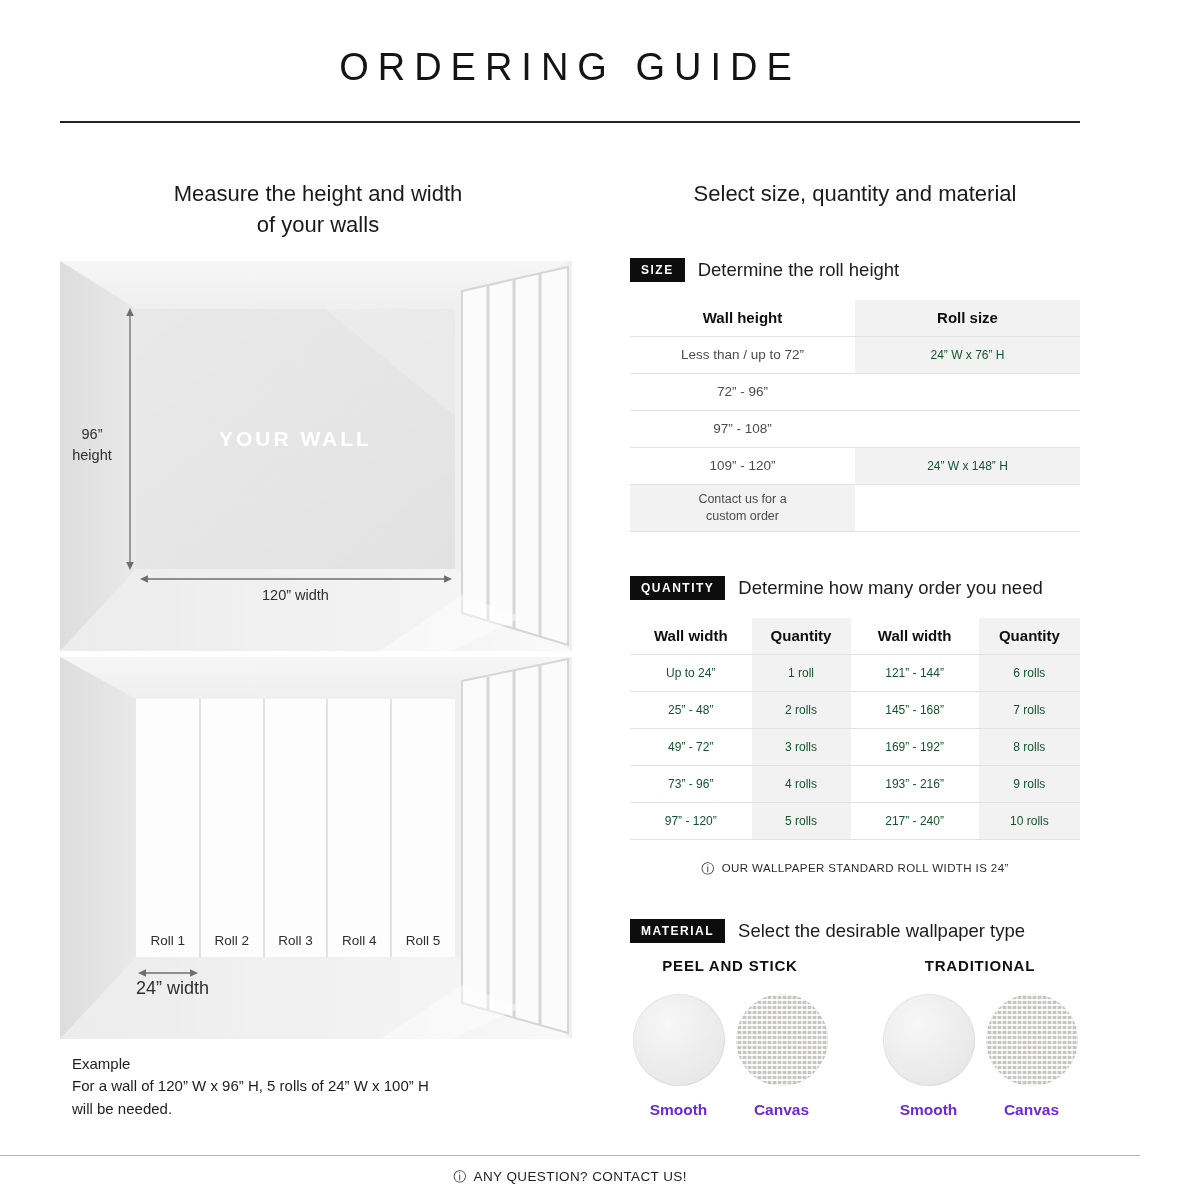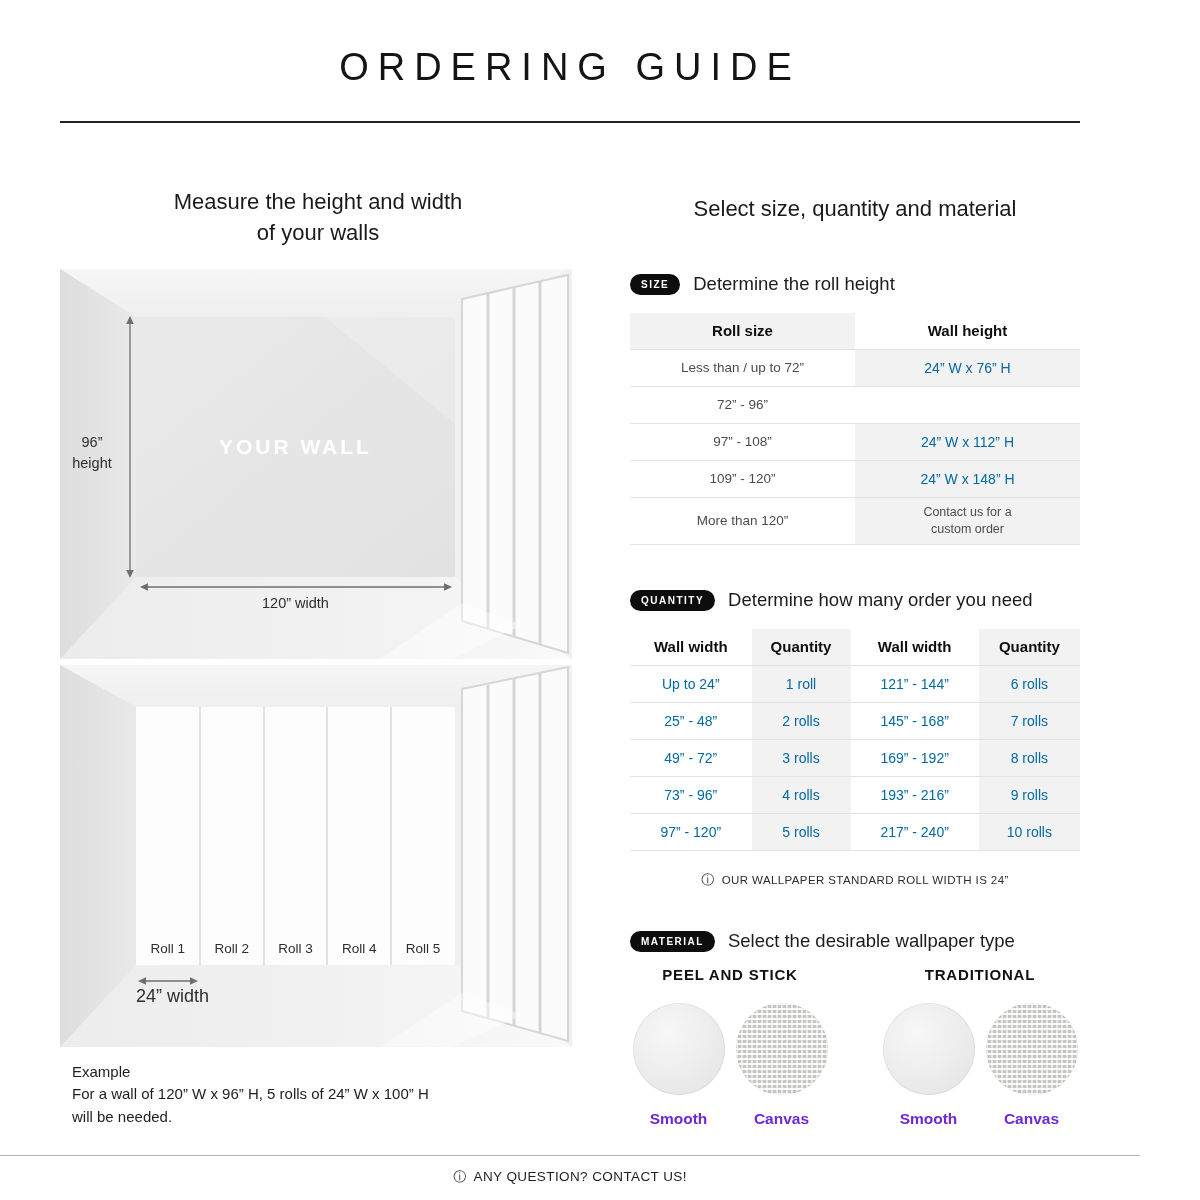--- a/index.html
+++ b/index.html
@@ -3,21 +3,21 @@
 <meta charset="utf-8">
 <style>
   * { margin:0; padding:0; box-sizing:border-box; }
   html,body { background:#fff; }
   body { width:1200px; height:1200px; font-family:"Liberation Sans", sans-serif; color:#1d1d1d; }
   .page { position:relative; width:1140px; height:1200px; overflow:hidden; background:#fff; }
 
   .title { text-align:center; padding-top:46px; font-size:38px; font-weight:500; letter-spacing:9px; color:#141414; }
   .title-rule { margin:32px 60px 0; border-top:2px solid #222; height:0; }
 
-  .columns { display:flex; gap:54px; padding:8px 60px; align-items:flex-end; }
+  .columns { display:flex; gap:54px; padding:0 60px; align-items:flex-start; }
   .col-left { width:516px; flex:0 0 516px; }
   .col-right { flex:1; min-width:0; }
 
   .col-heading { margin-top:56px; font-size:22px; font-weight:500; line-height:1.4; text-align:center; color:#1a1a1a; }
   .pre { white-space:pre-line; }
 
   
   .room { position:relative; width:512px; }
   .room-top { height:390px; margin-top:20px; }
   .room-bottom { height:382px; margin-top:6px; }
@@ -28,32 +28,32 @@
   .height-label { left:0; width:12.5%; top:42%; text-align:center; font-size:14.5px; color:#2e2e2e; line-height:1.45; }
   .width-label { left:14.84%; width:62.3%; top:83.6%; text-align:center; font-size:14.5px; color:#2e2e2e; }
   .rolls-row { left:14.84%; width:62.3%; top:72.3%; display:flex; }
   .rolls-row span { flex:1; text-align:center; font-size:13.5px; color:#2e2e2e; }
   .roll-width-label { left:14.84%; width:12.5%; top:84.2%; text-align:center; font-size:18px; color:#2e2e2e; white-space:nowrap; }
 
   .example { margin-top:14px; padding-left:12px; font-size:15px; line-height:1.5; color:#1e1e1e; }
 
   
   .sec-head { display:flex; align-items:center; gap:13px; }
-  .badge { background:#0d0d0d; color:#fff; font-weight:700; font-size:10px; letter-spacing:1.5px; padding:5px 11px;border-radius:13px; }
+  .badge { background:#0d0d0d; color:#fff; font-weight:700; font-size:12px; letter-spacing:1.5px; padding:5px 11px; }
   .sec-subtitle { font-size:18.5px; color:#1c1c1c; }
   .sec-size { margin-top:48px; }
   .sec-qty { margin-top:44px; }
   .sec-material { margin-top:44px; }
 
   .table { margin-top:18px; }
   .tr { display:grid; border-bottom:1px solid #e2e2e2; }
   .size-table .tr { grid-template-columns:50% 50%; }
   .qty-table .tr { grid-template-columns:27% 22% 28.5% 22.5%; }
   .td { min-height:36px; display:flex; flex-direction:column; align-items:center; justify-content:center;
-        padding:5px 8px; font-size:14px; color:#0369a1; text-align:center; line-height:1.35; }
+        padding:5px 8px; font-size:12px; color:#14532d; text-align:center; line-height:1.35; }
   .tr.head .td { font-weight:700; font-size:15px; color:#0e0e0e; }
   .size-table .tr:not(.head) .td.c1 { font-size:13.5px; color:#4c4c4c; }
   .shaded { background:#f2f2f2; }
   .td.small { font-size:12.5px; color:#4c4c4c; }
   .size-table .tr.tall .td { min-height:46px; }
 
   .qty-note { margin-top:22px; display:flex; justify-content:center; align-items:center; gap:7px;
               font-size:11.5px; letter-spacing:.4px; color:#2c2c2c; }
   .note-icon { font-size:13px; line-height:1; color:#2c2c2c; }
 
@@ -201,40 +201,38 @@
     <div class="col-right">
       <h2 class="col-heading">Select size, quantity and material</h2>
 
       <section class="sec-size">
         <div class="sec-head">
           <span class="badge">SIZE</span>
           <span class="sec-subtitle">Determine the roll height</span>
         </div>
         <div class="table size-table">
           <div class="tr head">
+            <div class="td c1">Wall height</div>
             <div class="td c2 shaded">Roll size</div>
-            <div class="td c1">Wall height</div>
           </div>
           <div class="tr">
             <div class="td c1">Less than / up to 72”</div>
             <div class="td c2 shaded">24” W x 76” H</div>
           </div>
           <div class="tr">
             <div class="td c1">72” - 96”</div>
           </div>
           <div class="tr">
             <div class="td c1">97” - 108”</div>
-            <div class="td c2 shaded">24” W x 112” H</div>
           </div>
           <div class="tr">
             <div class="td c1">109” - 120”</div>
             <div class="td c2 shaded">24” W x 148” H</div>
           </div>
           <div class="tr tall">
-            <div class="td c1">More than 120”</div>
             <div class="td c2 shaded small pre">Contact us for a
 custom order</div>
           </div>
         </div>
       </section>
 
       <section class="sec-qty">
         <div class="sec-head">
           <span class="badge">QUANTITY</span>
           <span class="sec-subtitle">Determine how many order you need</span>

